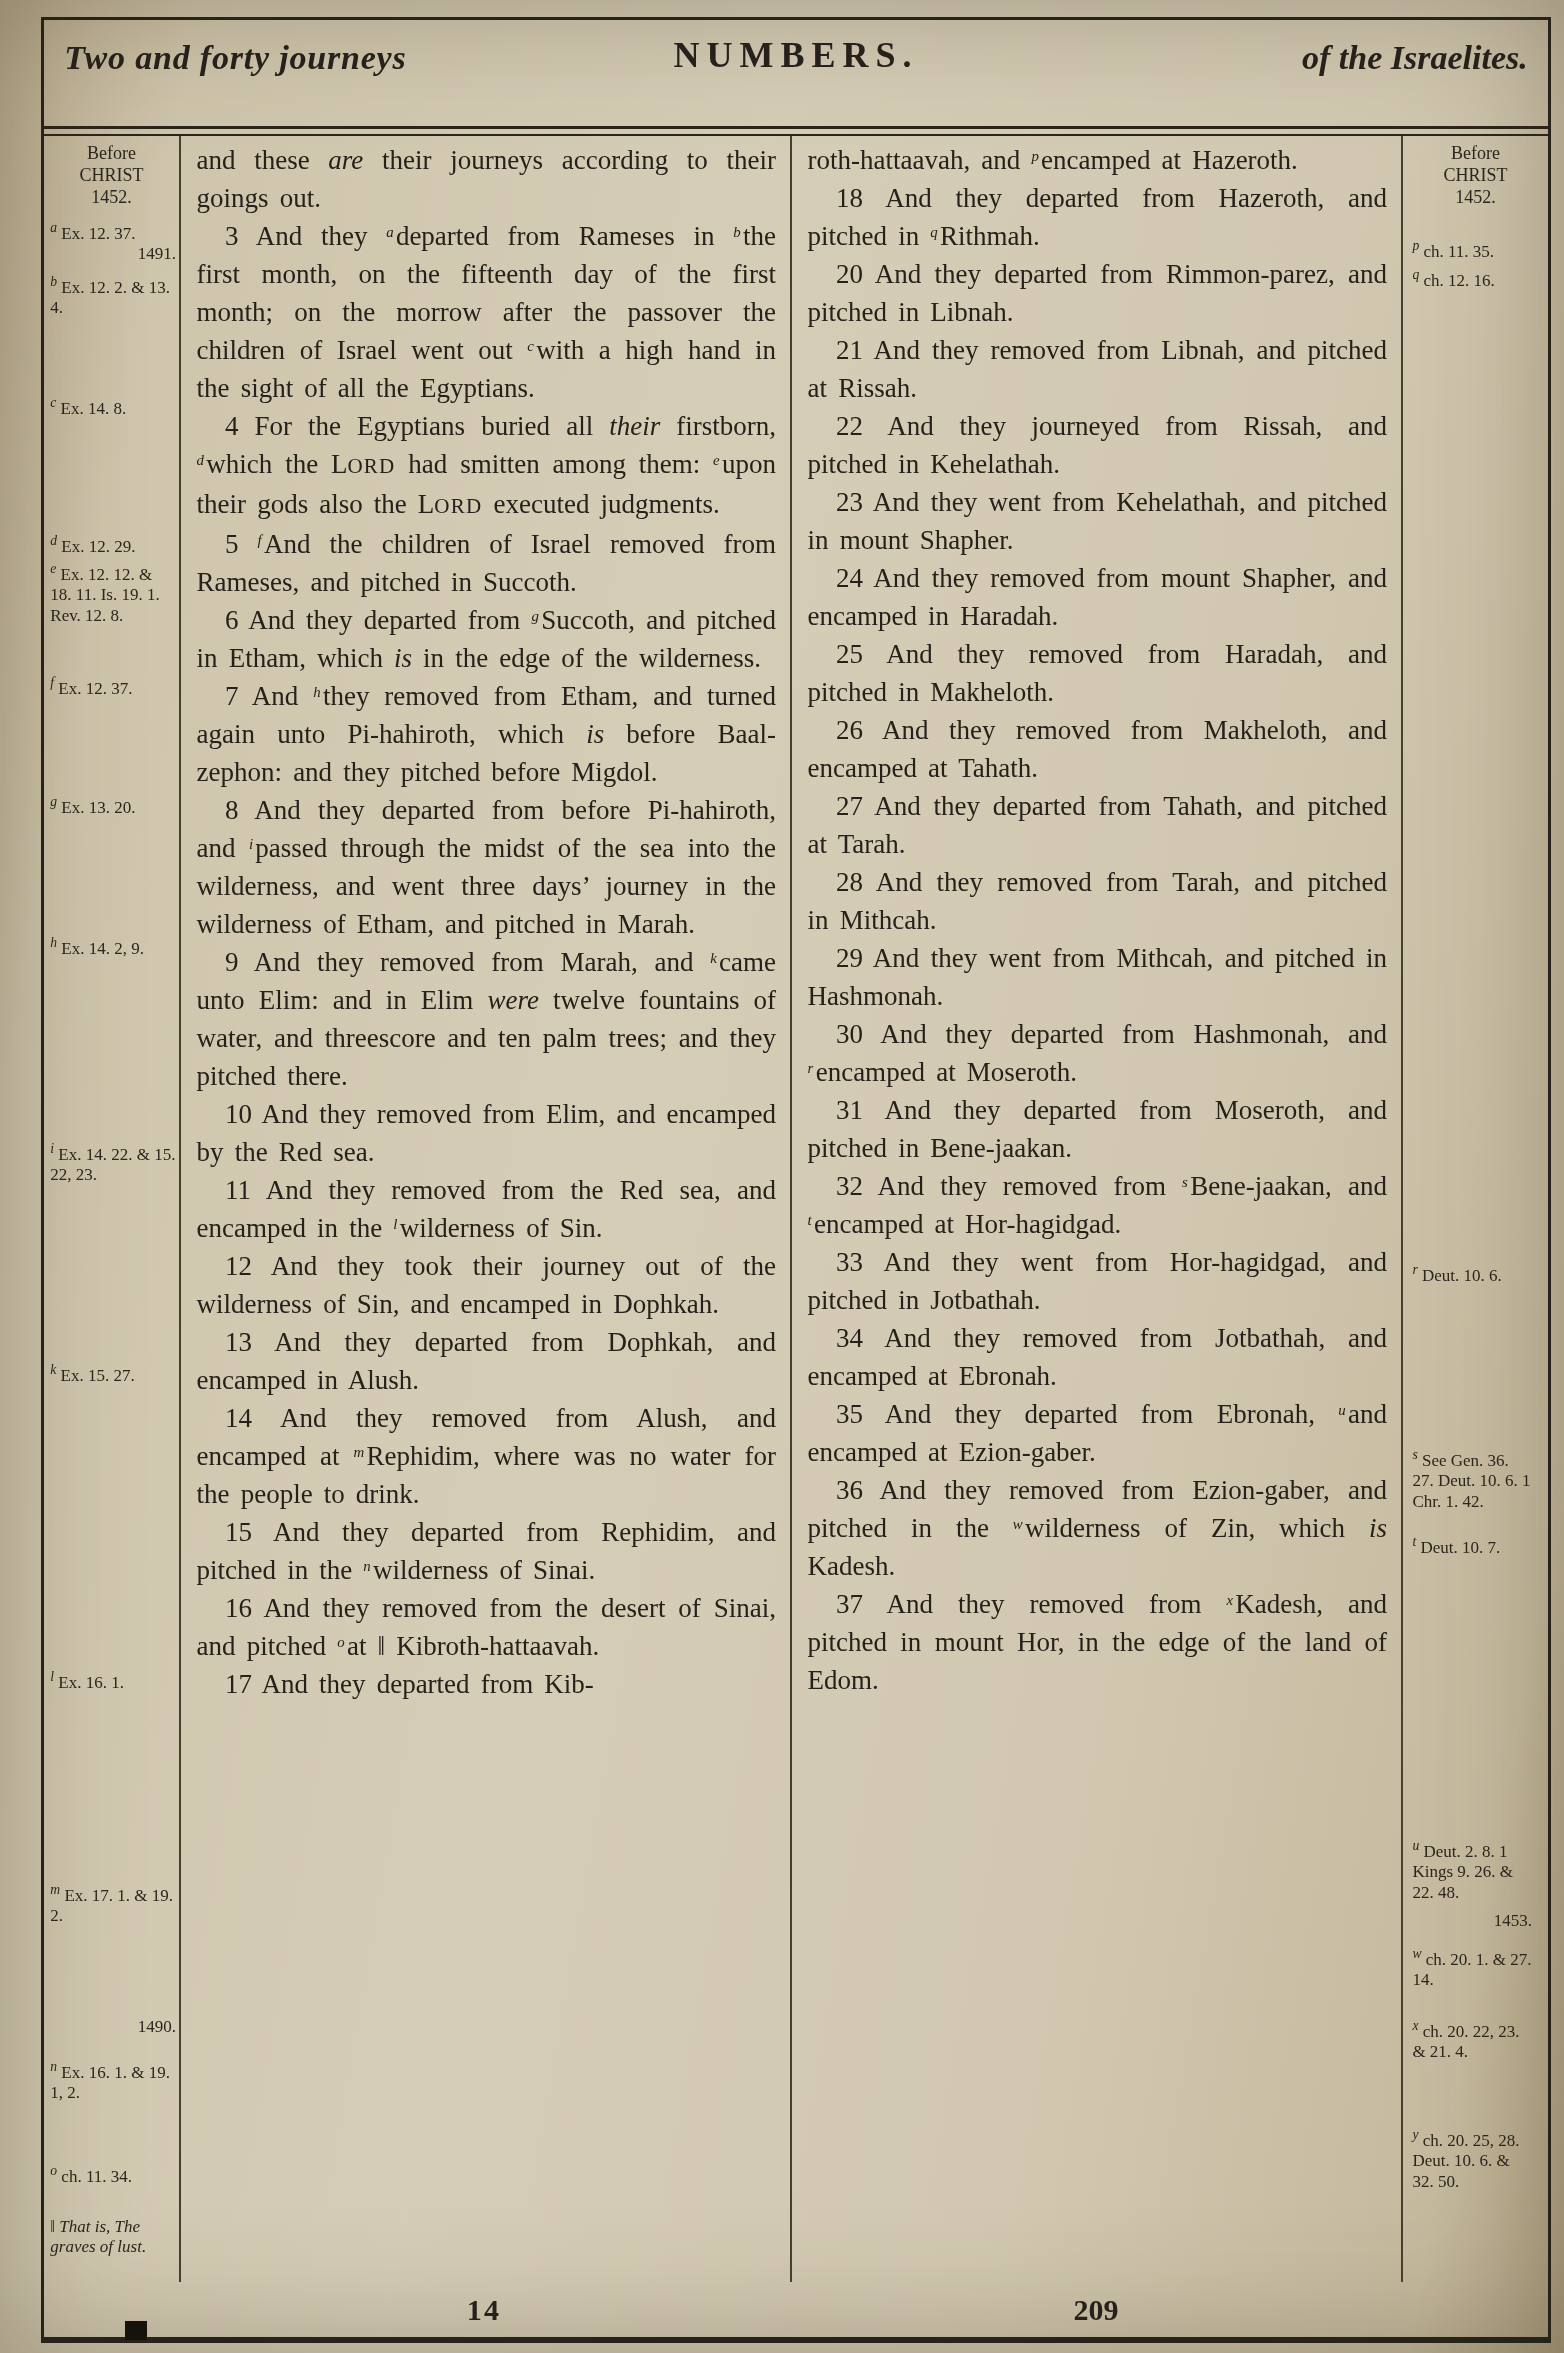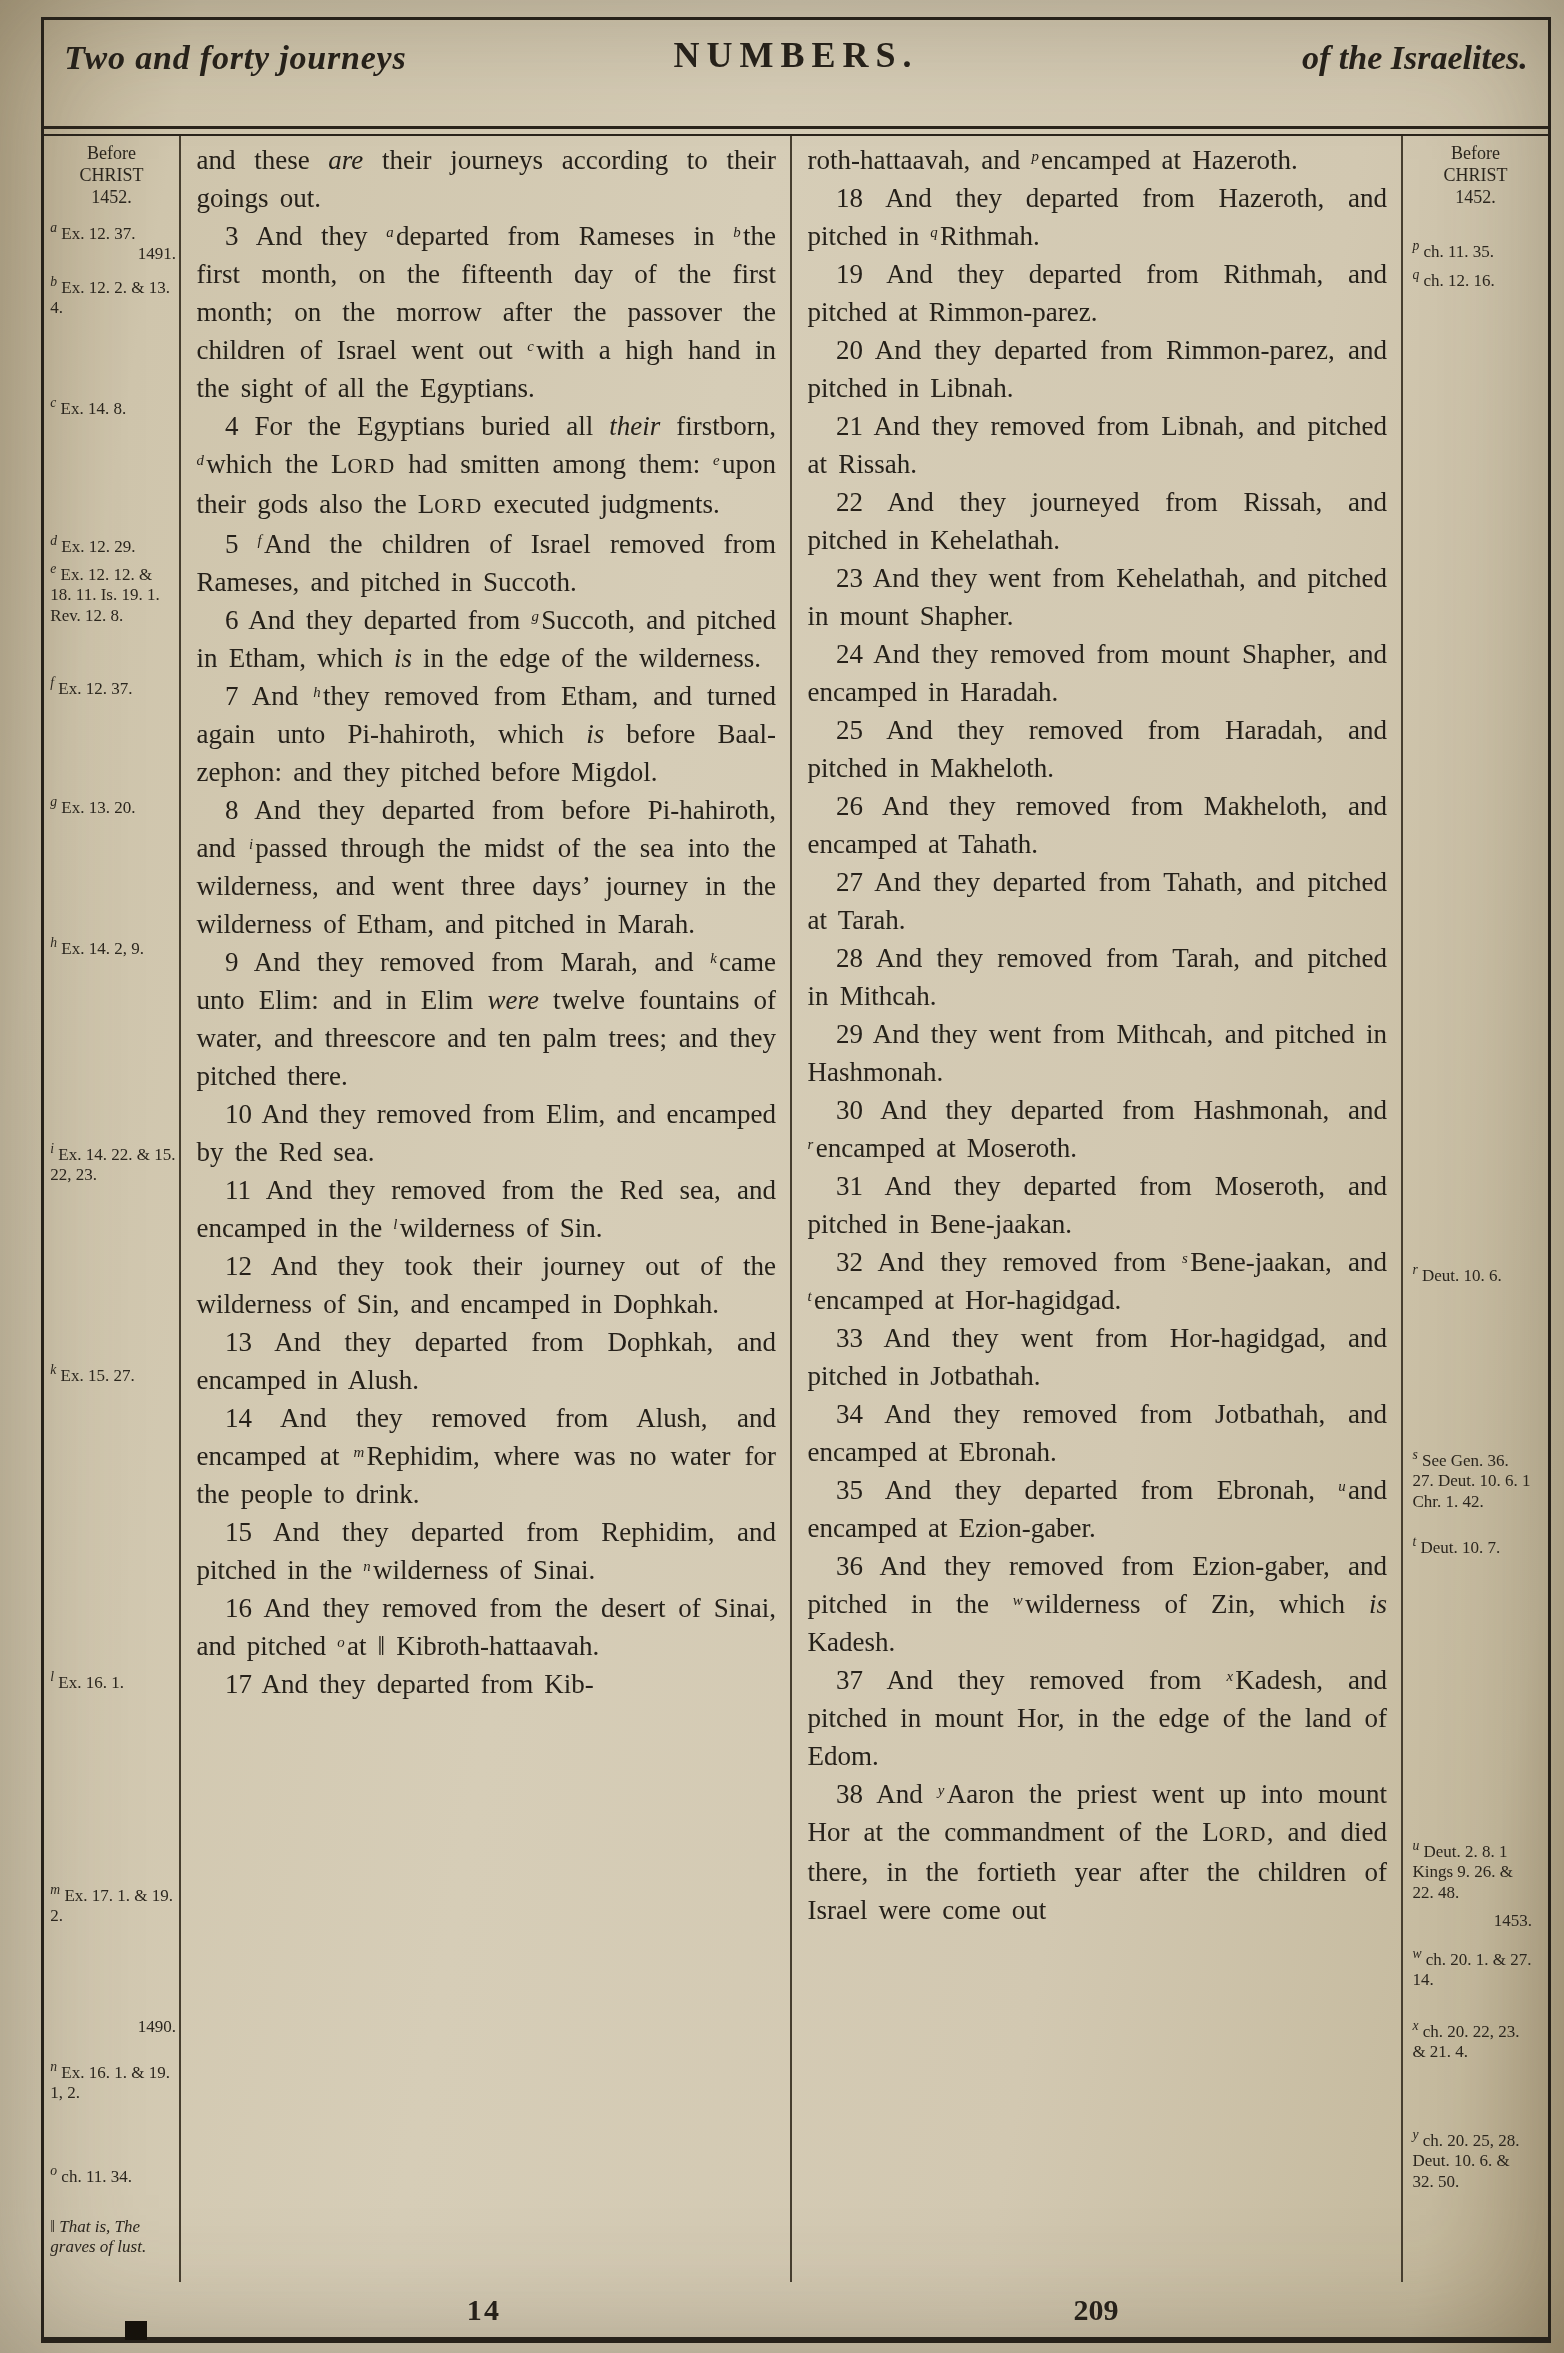--- a/index.html
+++ b/index.html
@@ -104,40 +104,38 @@
         <p>13 And they departed from Dophkah, and encamped in Alush.</p>
         <p>14 And they removed from Alush, and encamped at <sup>m</sup>Rephidim, where was no water for the people to drink.</p>
         <p>15 And they departed from Rephidim, and pitched in the <sup>n</sup>wilderness of Sinai.</p>
         <p>16 And they removed from the desert of Sinai, and pitched <sup>o</sup>at ‖ Kibroth-hattaavah.</p>
         <p>17 And they departed from Kib-</p>
       </section>
 
       <section class="tcol">
         <p class="cont">roth-hattaavah, and <sup>p</sup>encamped at Hazeroth.</p>
         <p>18 And they departed from Hazeroth, and pitched in <sup>q</sup>Rithmah.</p>
-        <p>19 And they departed from Rithmah, and pitched at Rimmon-parez.</p>
         <p>20 And they departed from Rimmon-parez, and pitched in Libnah.</p>
         <p>21 And they removed from Libnah, and pitched at Rissah.</p>
         <p>22 And they journeyed from Rissah, and pitched in Kehelathah.</p>
         <p>23 And they went from Kehelathah, and pitched in mount Shapher.</p>
         <p>24 And they removed from mount Shapher, and encamped in Haradah.</p>
         <p>25 And they removed from Haradah, and pitched in Makheloth.</p>
         <p>26 And they removed from Makheloth, and encamped at Tahath.</p>
         <p>27 And they departed from Tahath, and pitched at Tarah.</p>
         <p>28 And they removed from Tarah, and pitched in Mithcah.</p>
         <p>29 And they went from Mithcah, and pitched in Hashmonah.</p>
         <p>30 And they departed from Hashmonah, and <sup>r</sup>encamped at Moseroth.</p>
         <p>31 And they departed from Moseroth, and pitched in Bene-jaakan.</p>
         <p>32 And they removed from <sup>s</sup>Bene-jaakan, and <sup>t</sup>encamped at Hor-hagidgad.</p>
         <p>33 And they went from Hor-hagidgad, and pitched in Jotbathah.</p>
         <p>34 And they removed from Jotbathah, and encamped at Ebronah.</p>
         <p>35 And they departed from Ebronah, <sup>u</sup>and encamped at Ezion-gaber.</p>
         <p>36 And they removed from Ezion-gaber, and pitched in the <sup>w</sup>wilderness of Zin, which <i>is</i> Kadesh.</p>
         <p>37 And they removed from <sup>x</sup>Kadesh, and pitched in mount Hor, in the edge of the land of Edom.</p>
-        <p>38 And <sup>y</sup>Aaron the priest went up into mount Hor at the commandment of the L<span class="caps">ORD</span>, and died there, in the fortieth year after the children of Israel were come out</p>
       </section>
 
       <aside class="mcol right">
         <div class="bc-head">Before<br>CHRIST<br>1452.</div>
         <div class="mnote" style="top:106px"><sup>p</sup> ch. 11. 35.</div>
         <div class="mnote" style="top:135px"><sup>q</sup> ch. 12. 16.</div>
         <div class="mnote" style="top:1130px"><sup>r</sup> Deut. 10. 6.</div>
         <div class="mnote" style="top:1315px"><sup>s</sup> See Gen. 36. 27. Deut. 10. 6. 1 Chr. 1. 42.</div>
         <div class="mnote" style="top:1402px"><sup>t</sup> Deut. 10. 7.</div>
         <div class="mnote" style="top:1706px"><sup>u</sup> Deut. 2. 8. 1 Kings 9. 26. &amp; 22. 48.</div>

